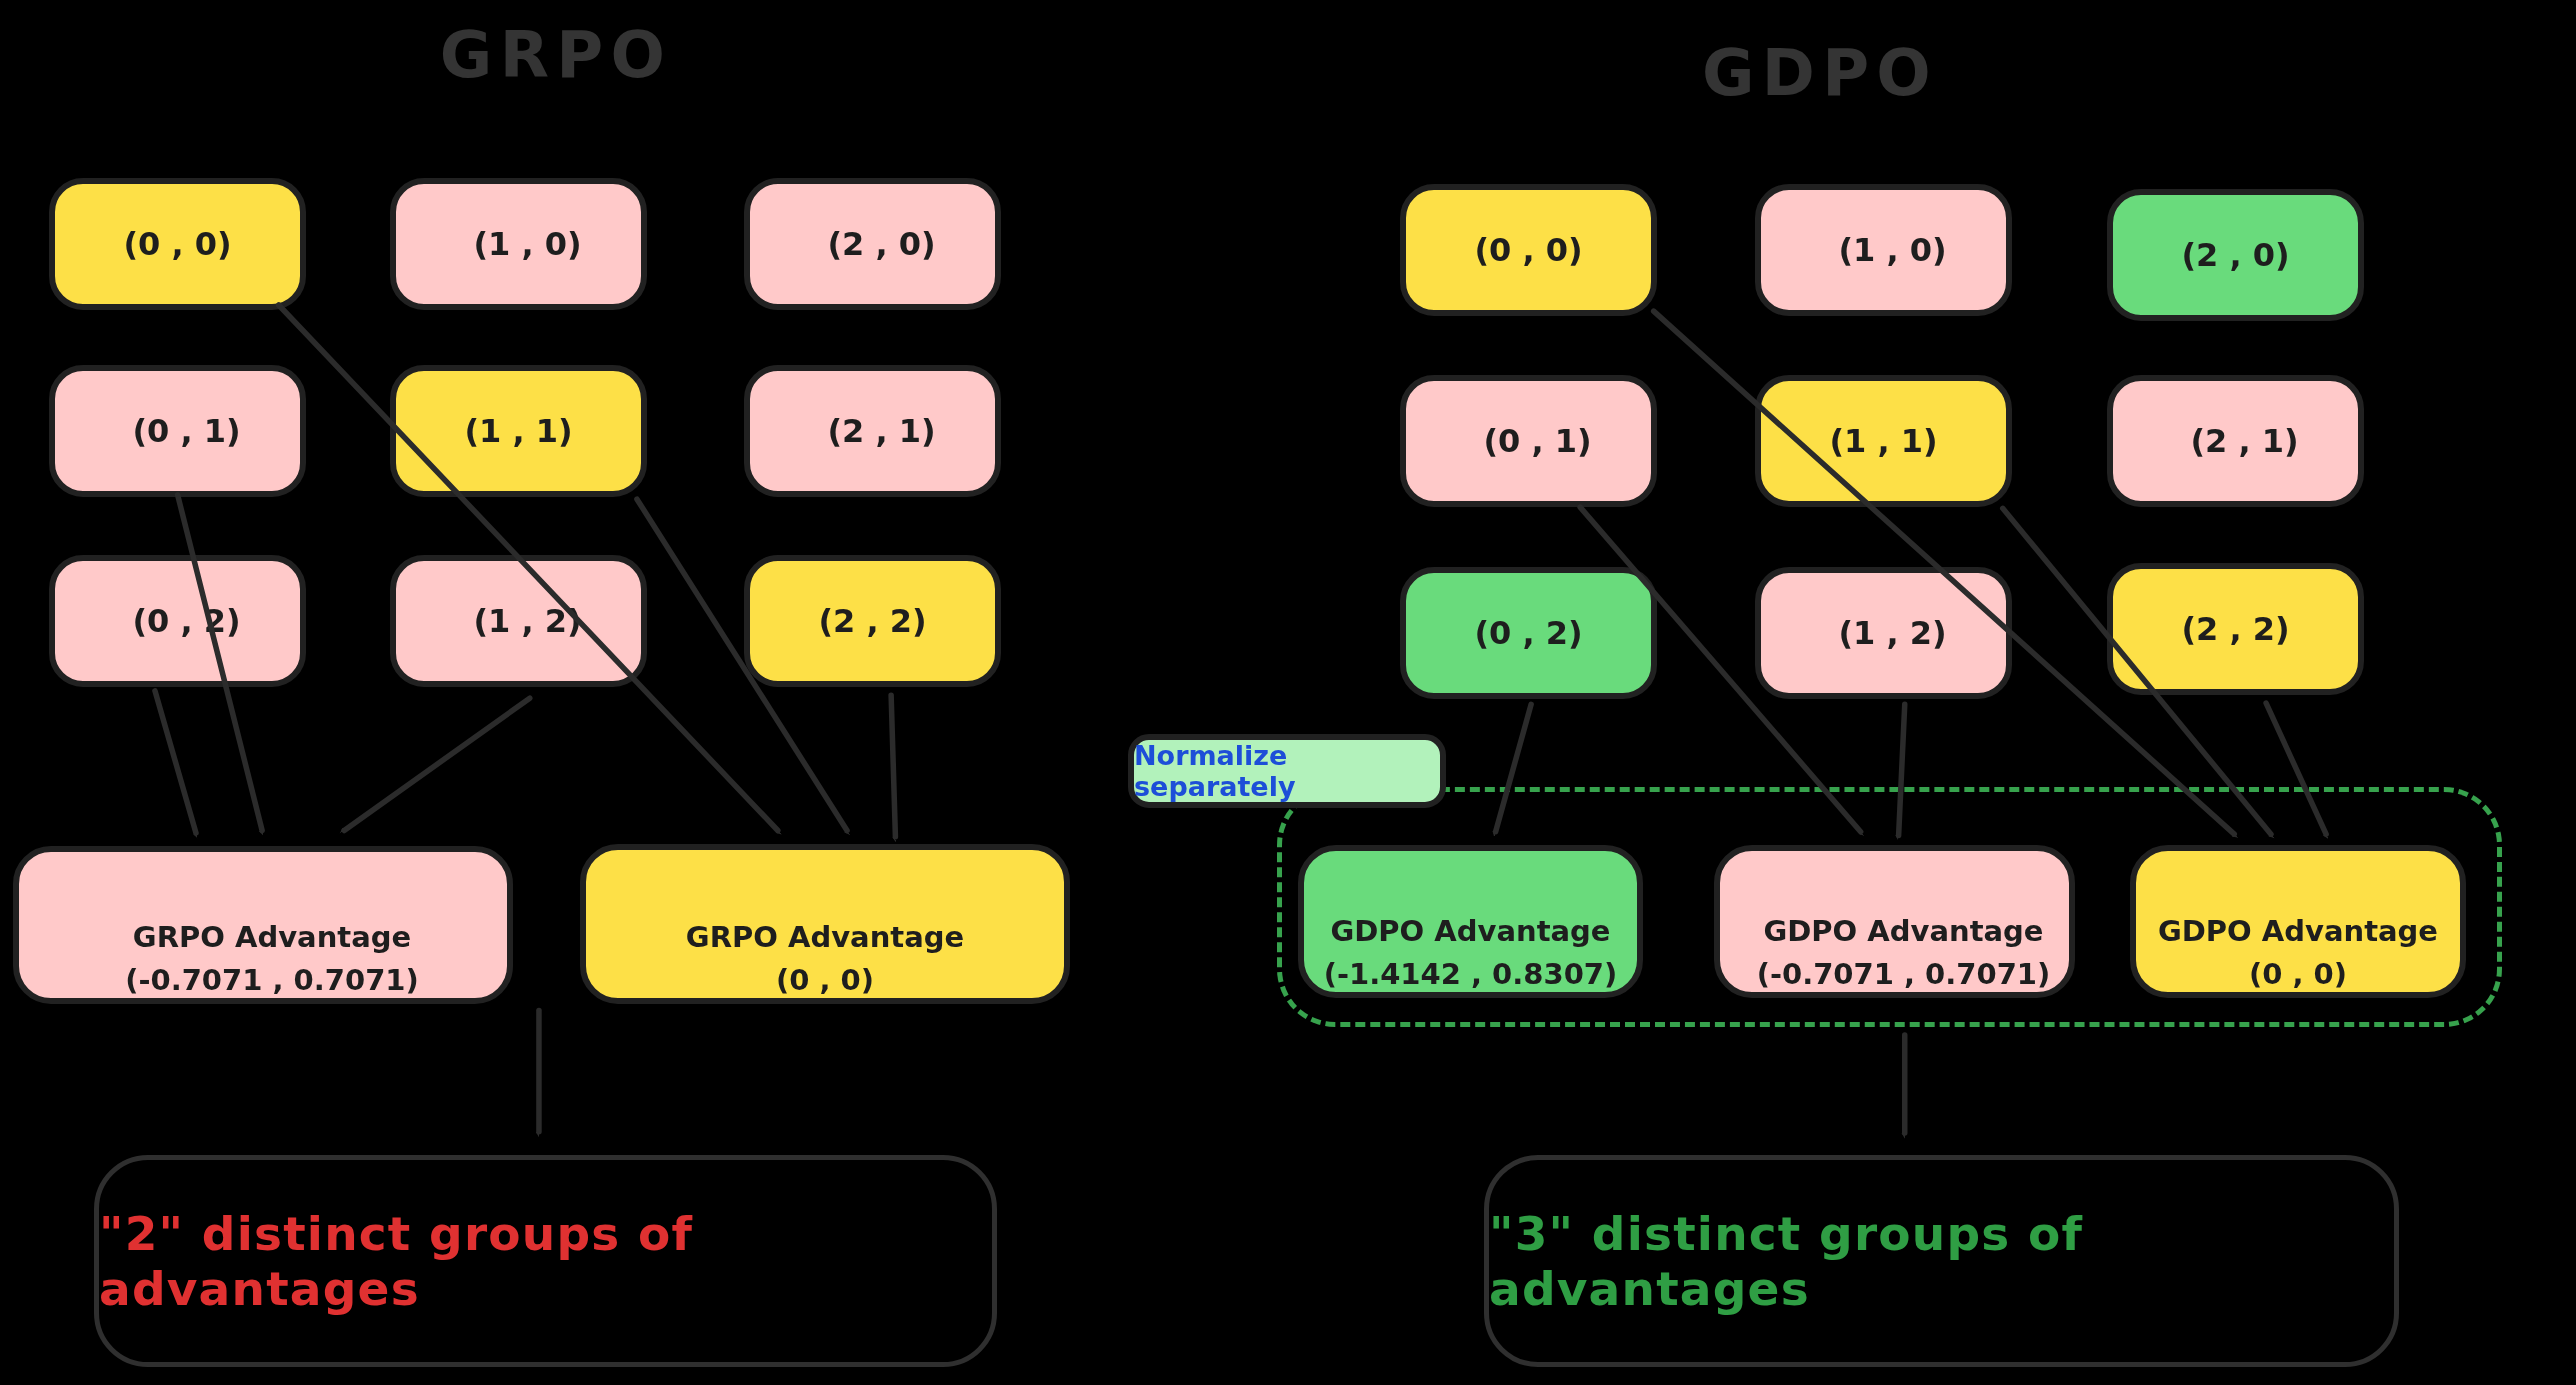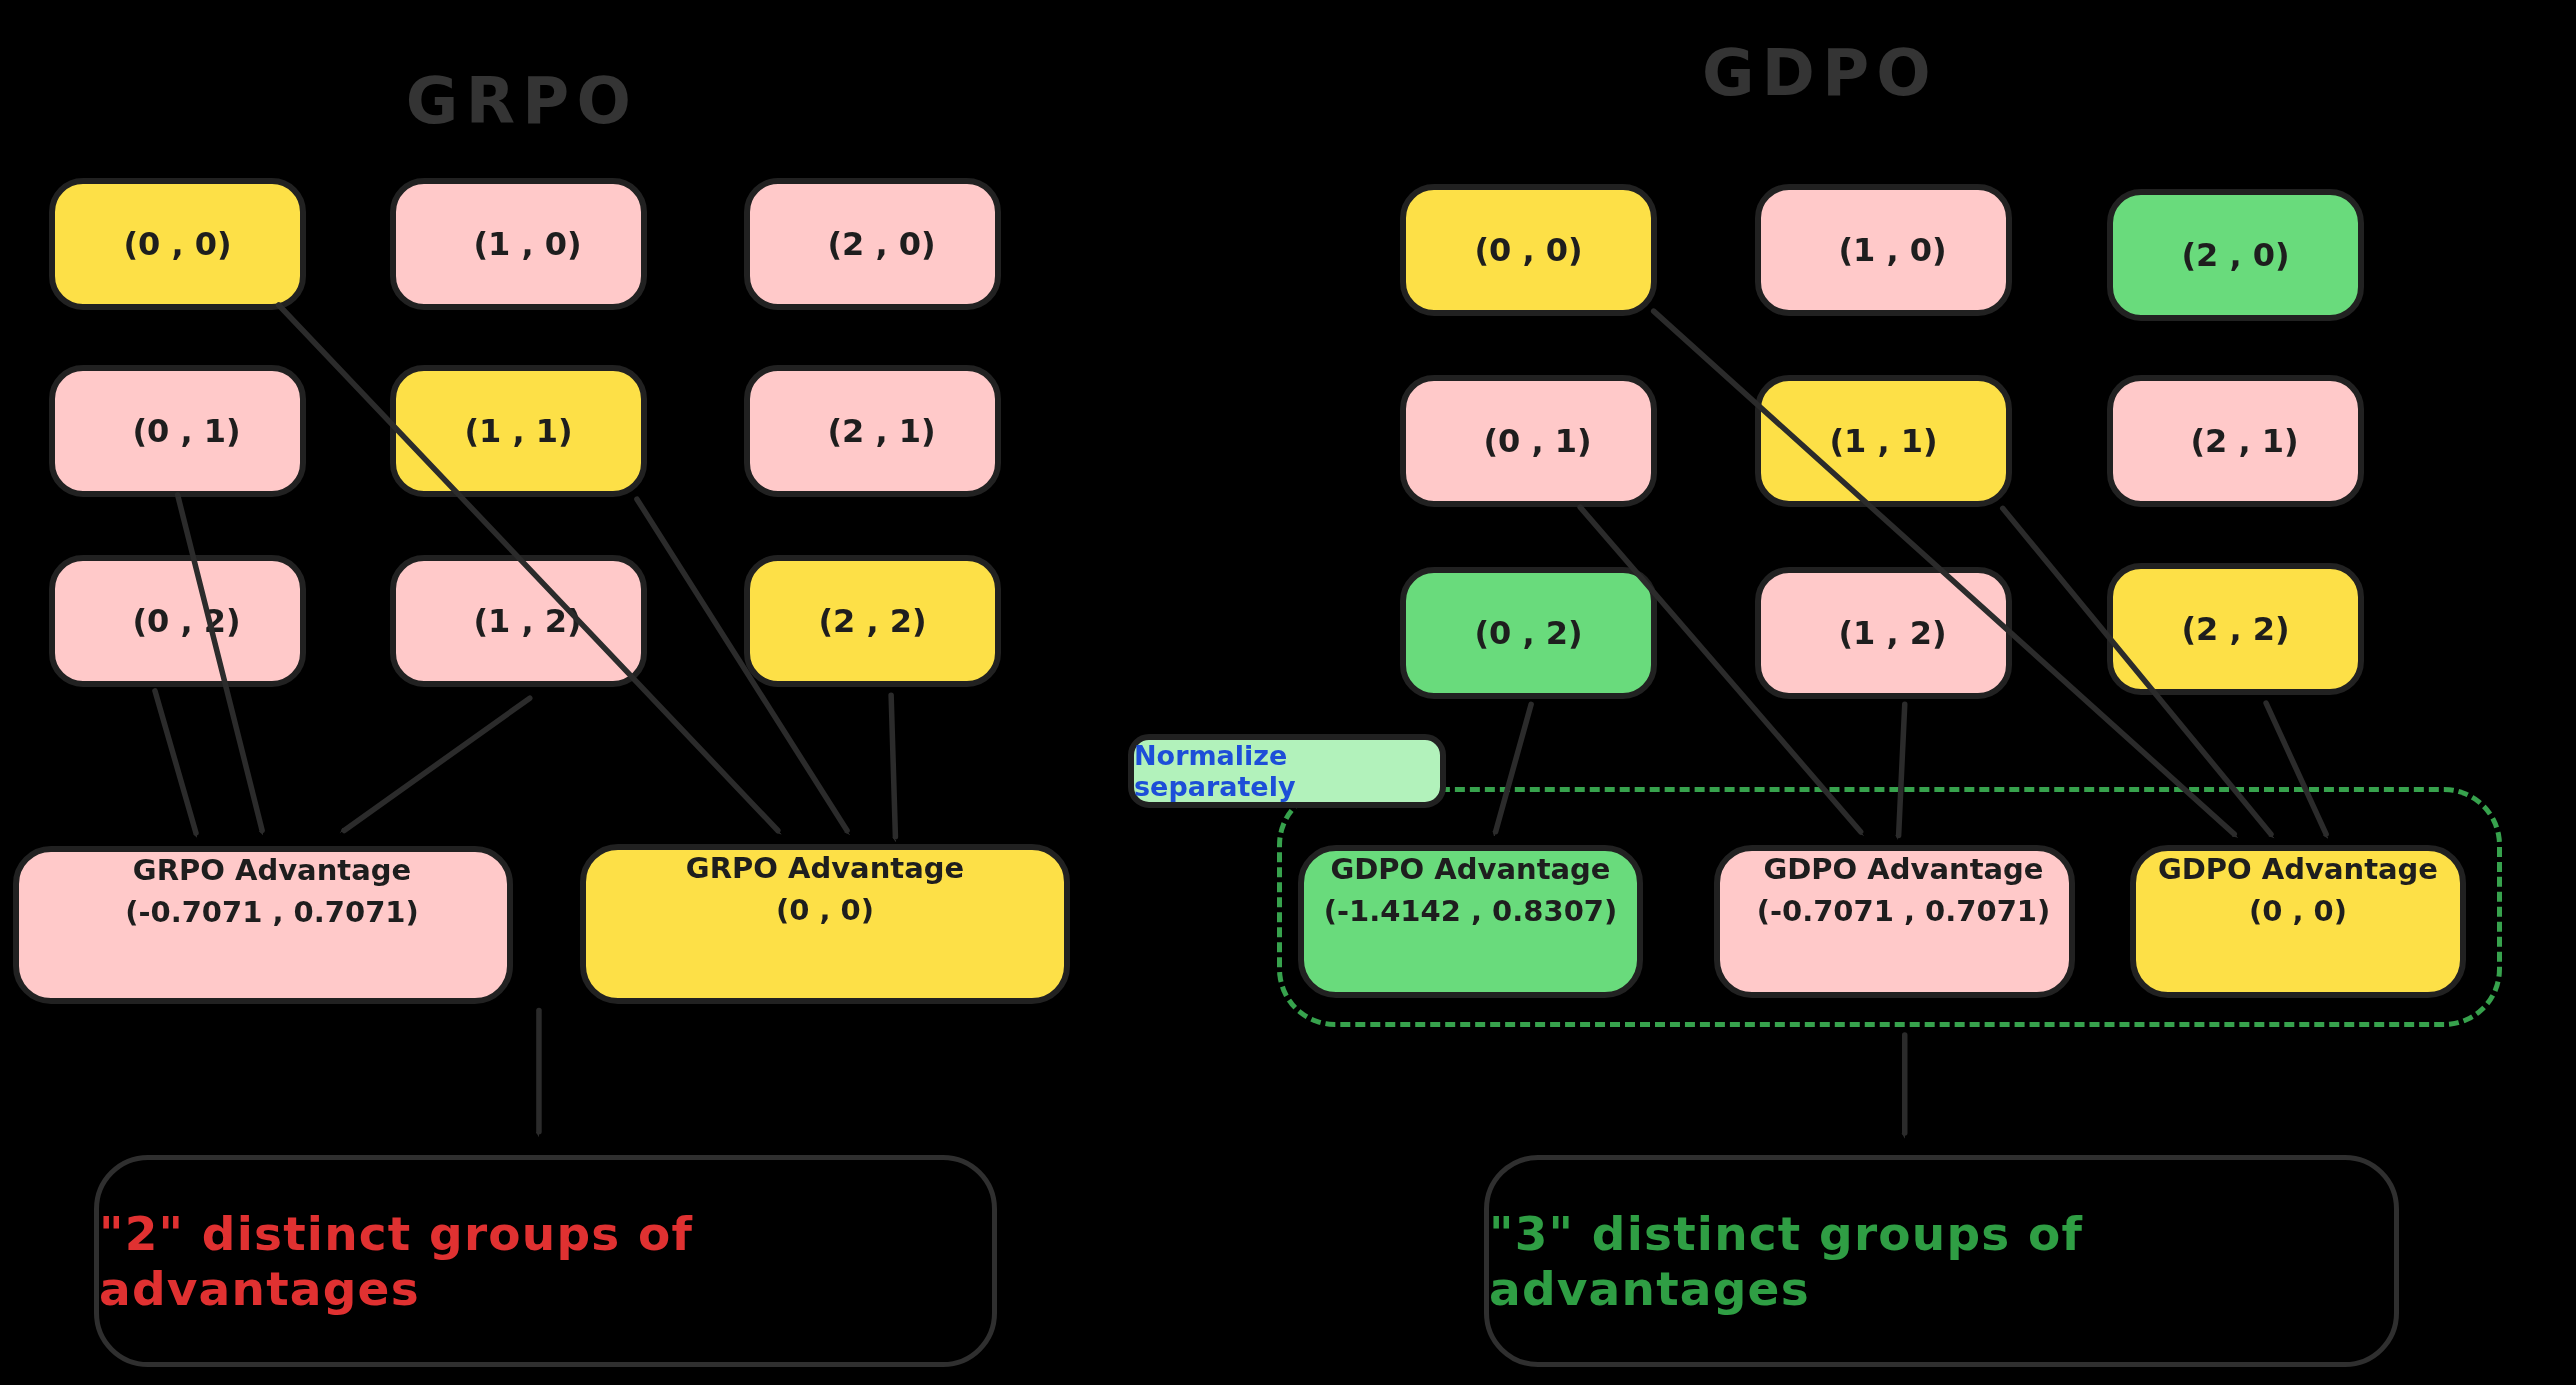--- a/index.html
+++ b/index.html
@@ -16,21 +16,21 @@
     border:6.1px solid #212121;border-radius:34px;
     display:flex;align-items:center;justify-content:center;
   }
   .cell span{font-size:32px;color:#1e1e1e;font-weight:600;}
   .pink{background:#ffc9c9;padding-left:18px;}
   .light{background:#fde047;}
   .green{background:#69db7c;}
   .adv{
     position:absolute;box-sizing:border-box;
     border:6.7px solid #212121;border-radius:38px;
-    display:flex;flex-direction:column;align-items:center;justify-content:flex-start;
+    display:flex;flex-direction:column;align-items:center;justify-content:flex-end;
     gap:6.1px;text-align:center;
   }
   .adv span{font-size:29px;color:#1e1e1e;font-weight:600;line-height:1.25;}
   .summary-box{
     position:absolute;width:903px;height:212px;box-sizing:border-box;
     border:5.5px solid #2f2f2f;border-radius:54px;
     display:flex;align-items:center;justify-content:center;
   }
   .summary-box span{font-size:47px;font-weight:700;letter-spacing:1.2px;}
   .red-text{color:#e03131;}
@@ -46,21 +46,21 @@
     z-index:4;
   }
   .norm-label span{font-size:27px;color:#1d4ed8;font-weight:600;}
   svg.arrows{position:absolute;left:0;top:0;z-index:5;pointer-events:none;}
 </style>
 </head>
 <body>
 
 <div class="canvas">
 
-  <div class="title" style="left:326px;top:18.4px;margin-top:46px;">GRPO</div>
+  <div class="title" style="left:360px;top:18.4px;">GRPO</div>
   <div class="title" style="left:1624px;top:18.4px;margin-top:18px;">GDPO</div>
 
   <div class="cell light" style="left:49px;top:178px;">
       <span>(0 , 0)</span>
     </div>
   <div class="cell pink" style="left:390px;top:178px;">
       <span>(1 , 0)</span>
     </div>
   <div class="cell pink" style="left:744px;top:178px;">
       <span>(2 , 0)</span>

